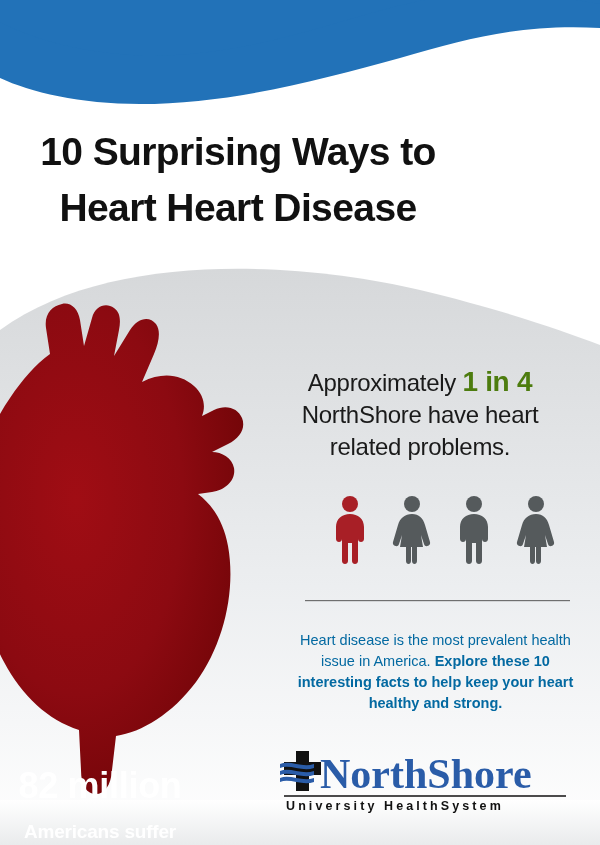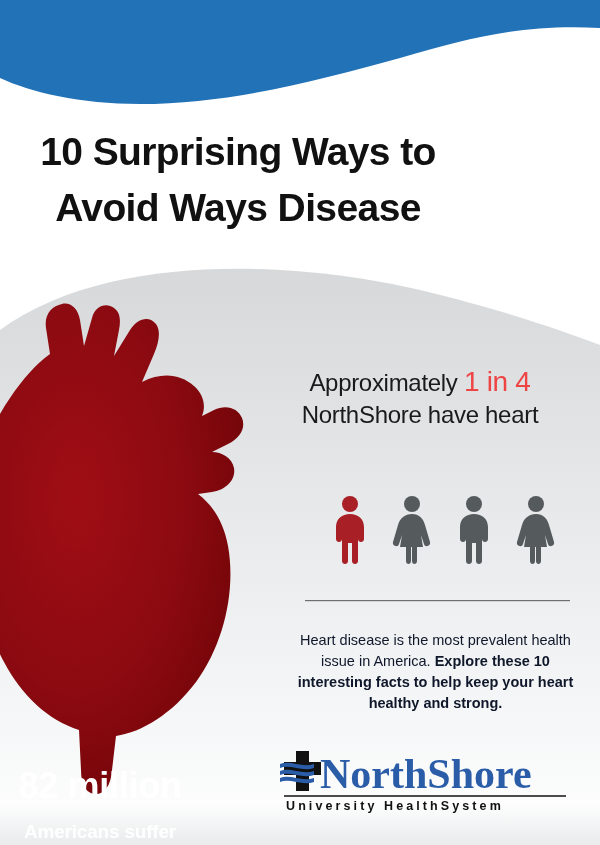--- a/index.html
+++ b/index.html
@@ -58,23 +58,23 @@
 
   
   .stat-head {
     position:absolute; left:250px; top:366px; width:340px;
     text-align:center;
     font-size:24px; line-height:32px; color:#1a1a1a;
     letter-spacing:-0.3px;
     z-index:3;
   }
   .stat-head .accent {
-    font-weight:normal;
+    font-weight:bold;
     font-size:28px;
-    color:#ef4444;
+    color:#4d7c0f;
   }
 
   .people-row {
     position:absolute; left:330px; top:493px;
     width:250px; height:72px;
     display:flex; align-items:flex-end; gap:22px;
     z-index:3;
   }
   .person { width:40px; height:70px; display:block; }
 
@@ -82,21 +82,21 @@
     position:absolute; left:305px; top:600px;
     width:265px; height:1px;
     background:#6f6f6f;
     box-shadow:0 1px 0 rgba(0,0,0,0.10);
     z-index:3;
   }
 
   .blurb {
     position:absolute; left:283px; top:630px; width:305px;
     text-align:center;
-    font-size:14.5px; line-height:21px; color:#0f172a;
+    font-size:14.5px; line-height:21px; color:#0369a1;
     z-index:3;
   }
   .blurb b { font-weight:bold; }
 
   
   .brought {
     position:absolute; left:70px; top:765px;
     font-size:21px; color:#1a1a1a; letter-spacing:-0.2px;
     z-index:3;
   }
@@ -129,21 +129,21 @@
     <path d="M0,0 L140,0 C230,0 300,14 360,0 L0,0 Z" fill="#2272b8"></path>
     <path d="M0,14 C60,42 140,56 215,46 C290,36 350,10 410,0 L600,0 L600,18
              C520,20 460,34 392,54 C312,78 226,96 140,96 C78,96 30,84 0,70 Z" fill="#ffffff" opacity="0"></path>
     <path d="M0,8 C40,30 100,44 165,40 C245,35 320,8 380,-6 L330,-20 L0,-20 Z" fill="#ffffff"></path>
     <path d="M0,22 C50,48 120,60 190,54 C275,47 350,16 415,2 C480,-12 545,-6 600,4
              L600,-20 L0,-20 Z" fill="#2272b8"></path>
   </svg>
 
   <div class="title-block">
     <div class="title-line">10 Surprising Ways to</div>
-    <div class="title-line">Avoid Ways Disease</div>
+    <div class="title-line">Heart Heart Disease</div>
   </div>
 
   <div class="heart-wrap">
     <svg viewBox="0 0 330 500" width="330" height="500" preserveAspectRatio="none">
       <defs>
         <radialGradient id="heartGrad" cx="38%" cy="40%" r="72%">
           <stop offset="0%" stop-color="#a00d14"></stop>
           <stop offset="55%" stop-color="#8c0a11"></stop>
           <stop offset="100%" stop-color="#6d0406"></stop>
         </radialGradient>
@@ -188,20 +188,21 @@
       <div class="heart-big">82 million</div>
       <div class="heart-sub">Americans suffer</div>
 
     </div>
   </div>
 
   <div class="stat-head">
     <span>Approximately</span>
     <span class="accent">1 in 4</span><br>
     <span>NorthShore have heart</span><br>
+    <span>related problems.</span>
   </div>
 
   <div class="people-row">
     <svg class="person" viewBox="0 0 40 70">
       <circle cx="20" cy="9" r="8" fill="#a81f26"></circle>
       <path fill="#a81f26" d="M20,19 C28,19 34,24 34,32 L34,44 C34,48 28,48 28,44 L28,36 L28,66
         C28,70 22,70 22,66 L22,48 L18,48 L18,66 C18,70 12,70 12,66 L12,36 L12,44
         C12,48 6,48 6,44 L6,32 C6,24 12,19 20,19 Z"></path>
     </svg>
 

